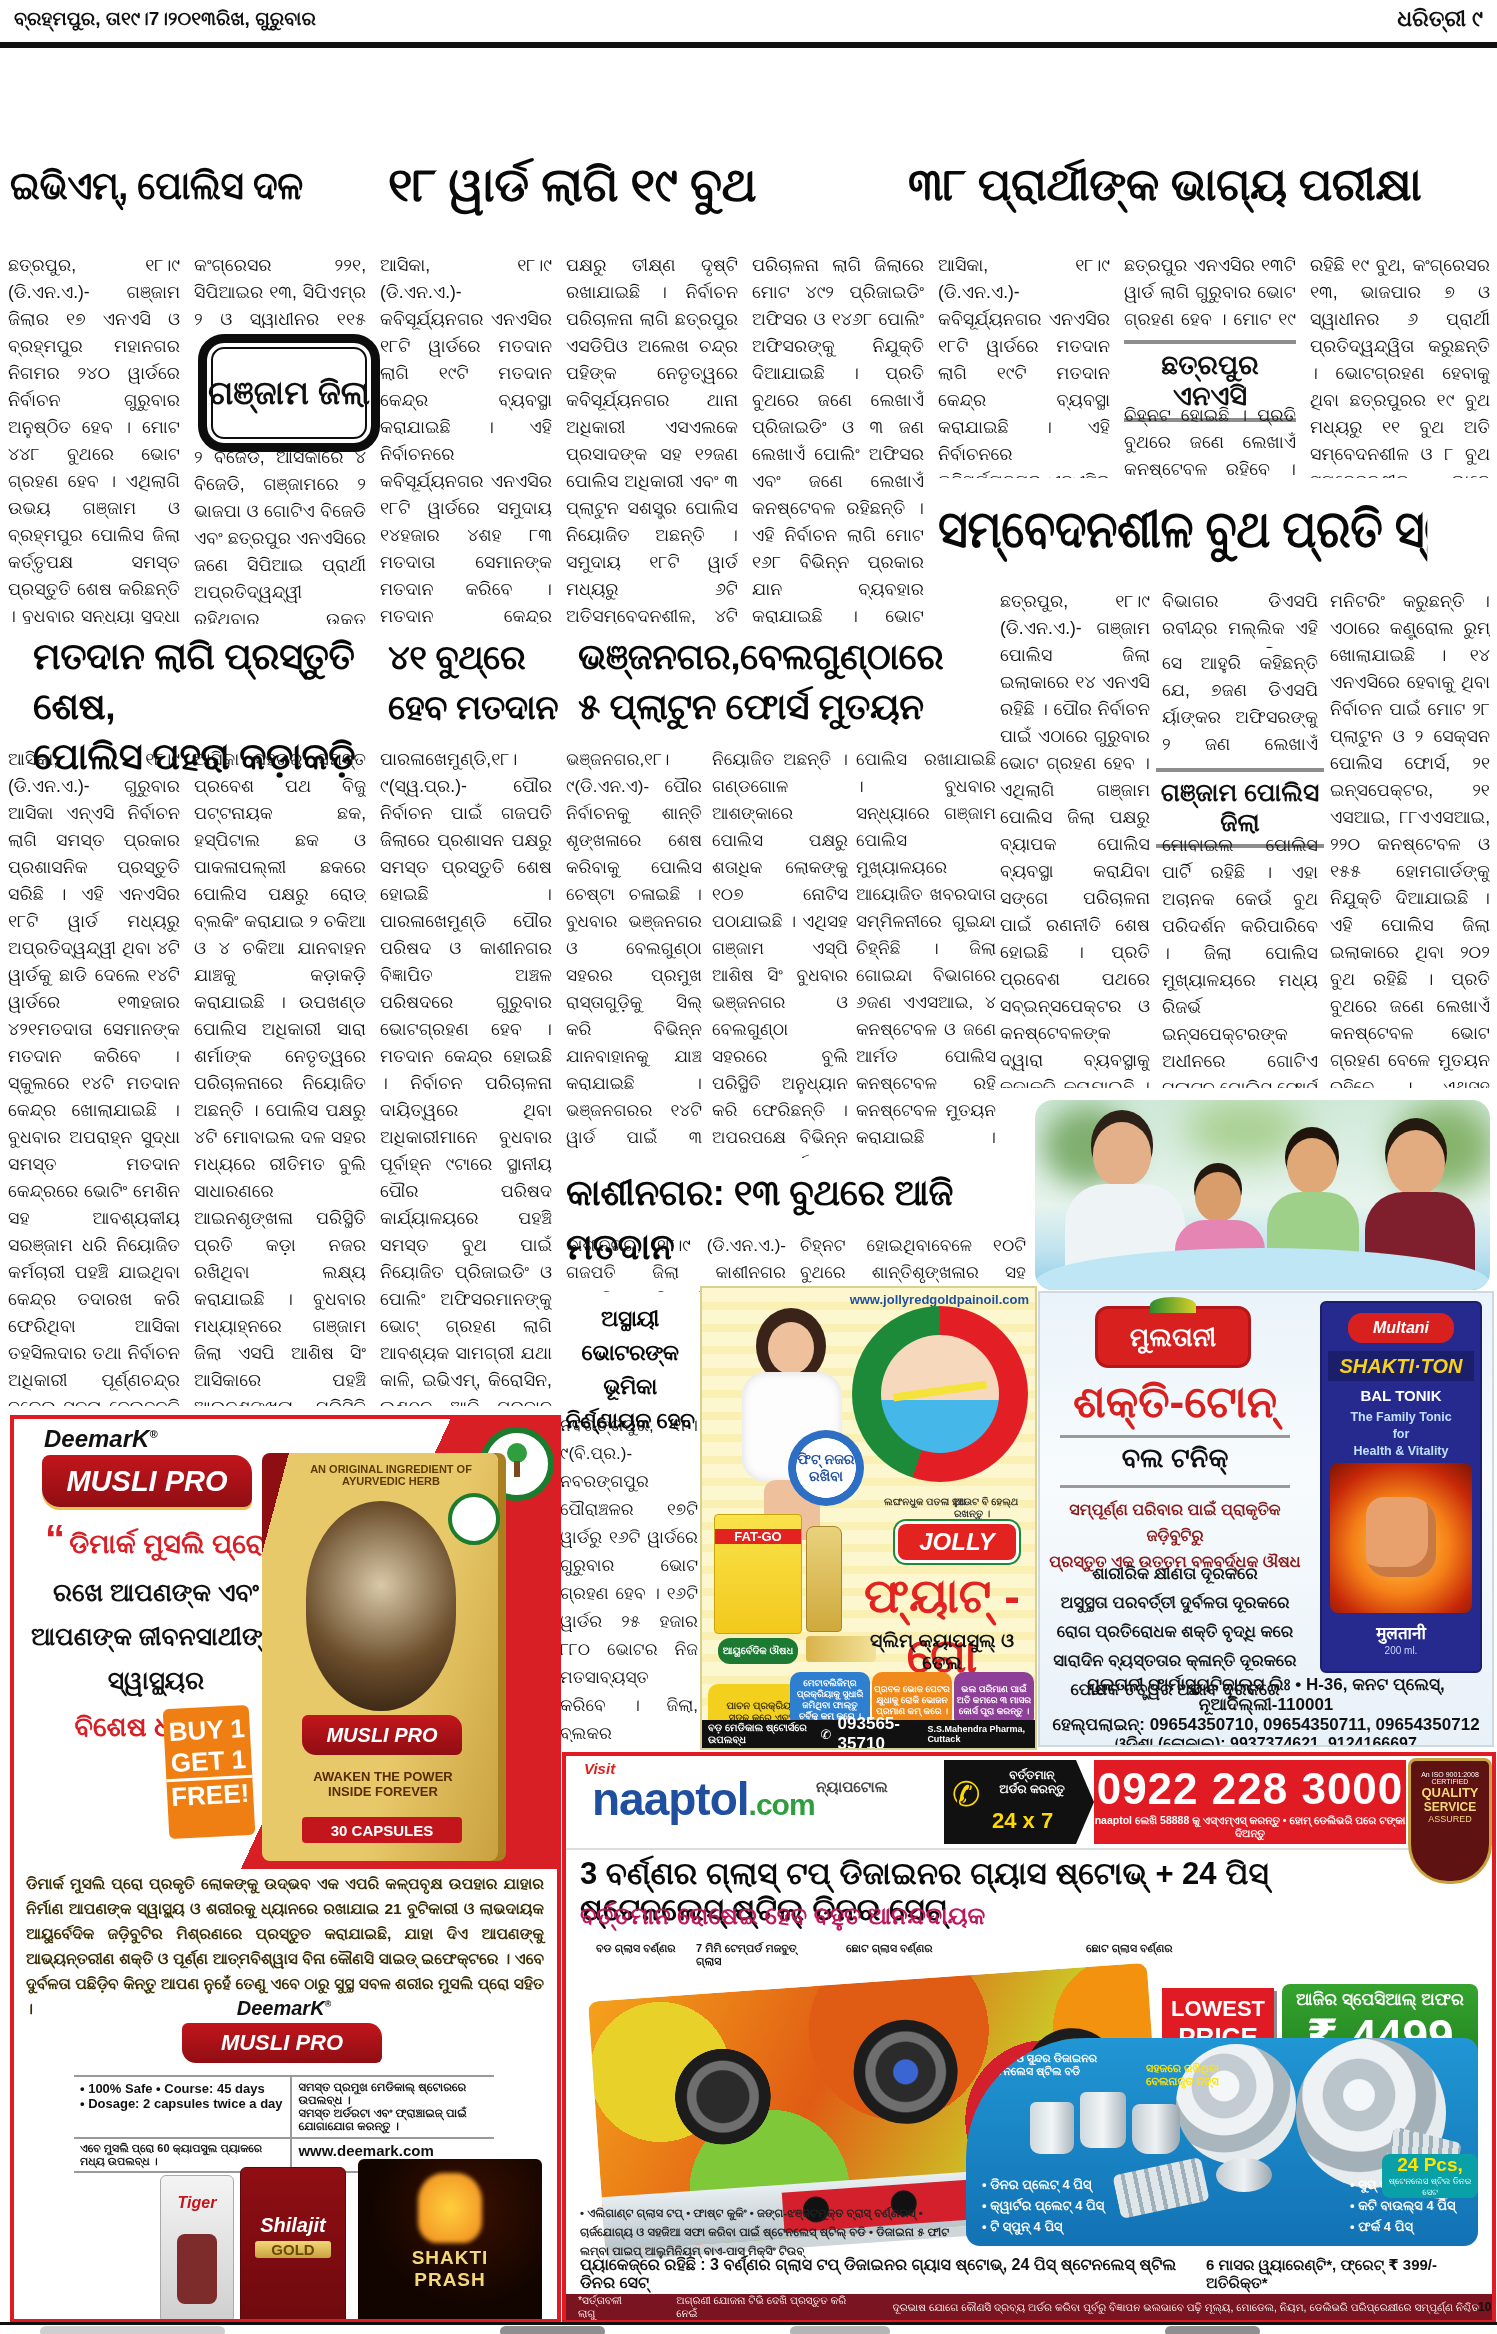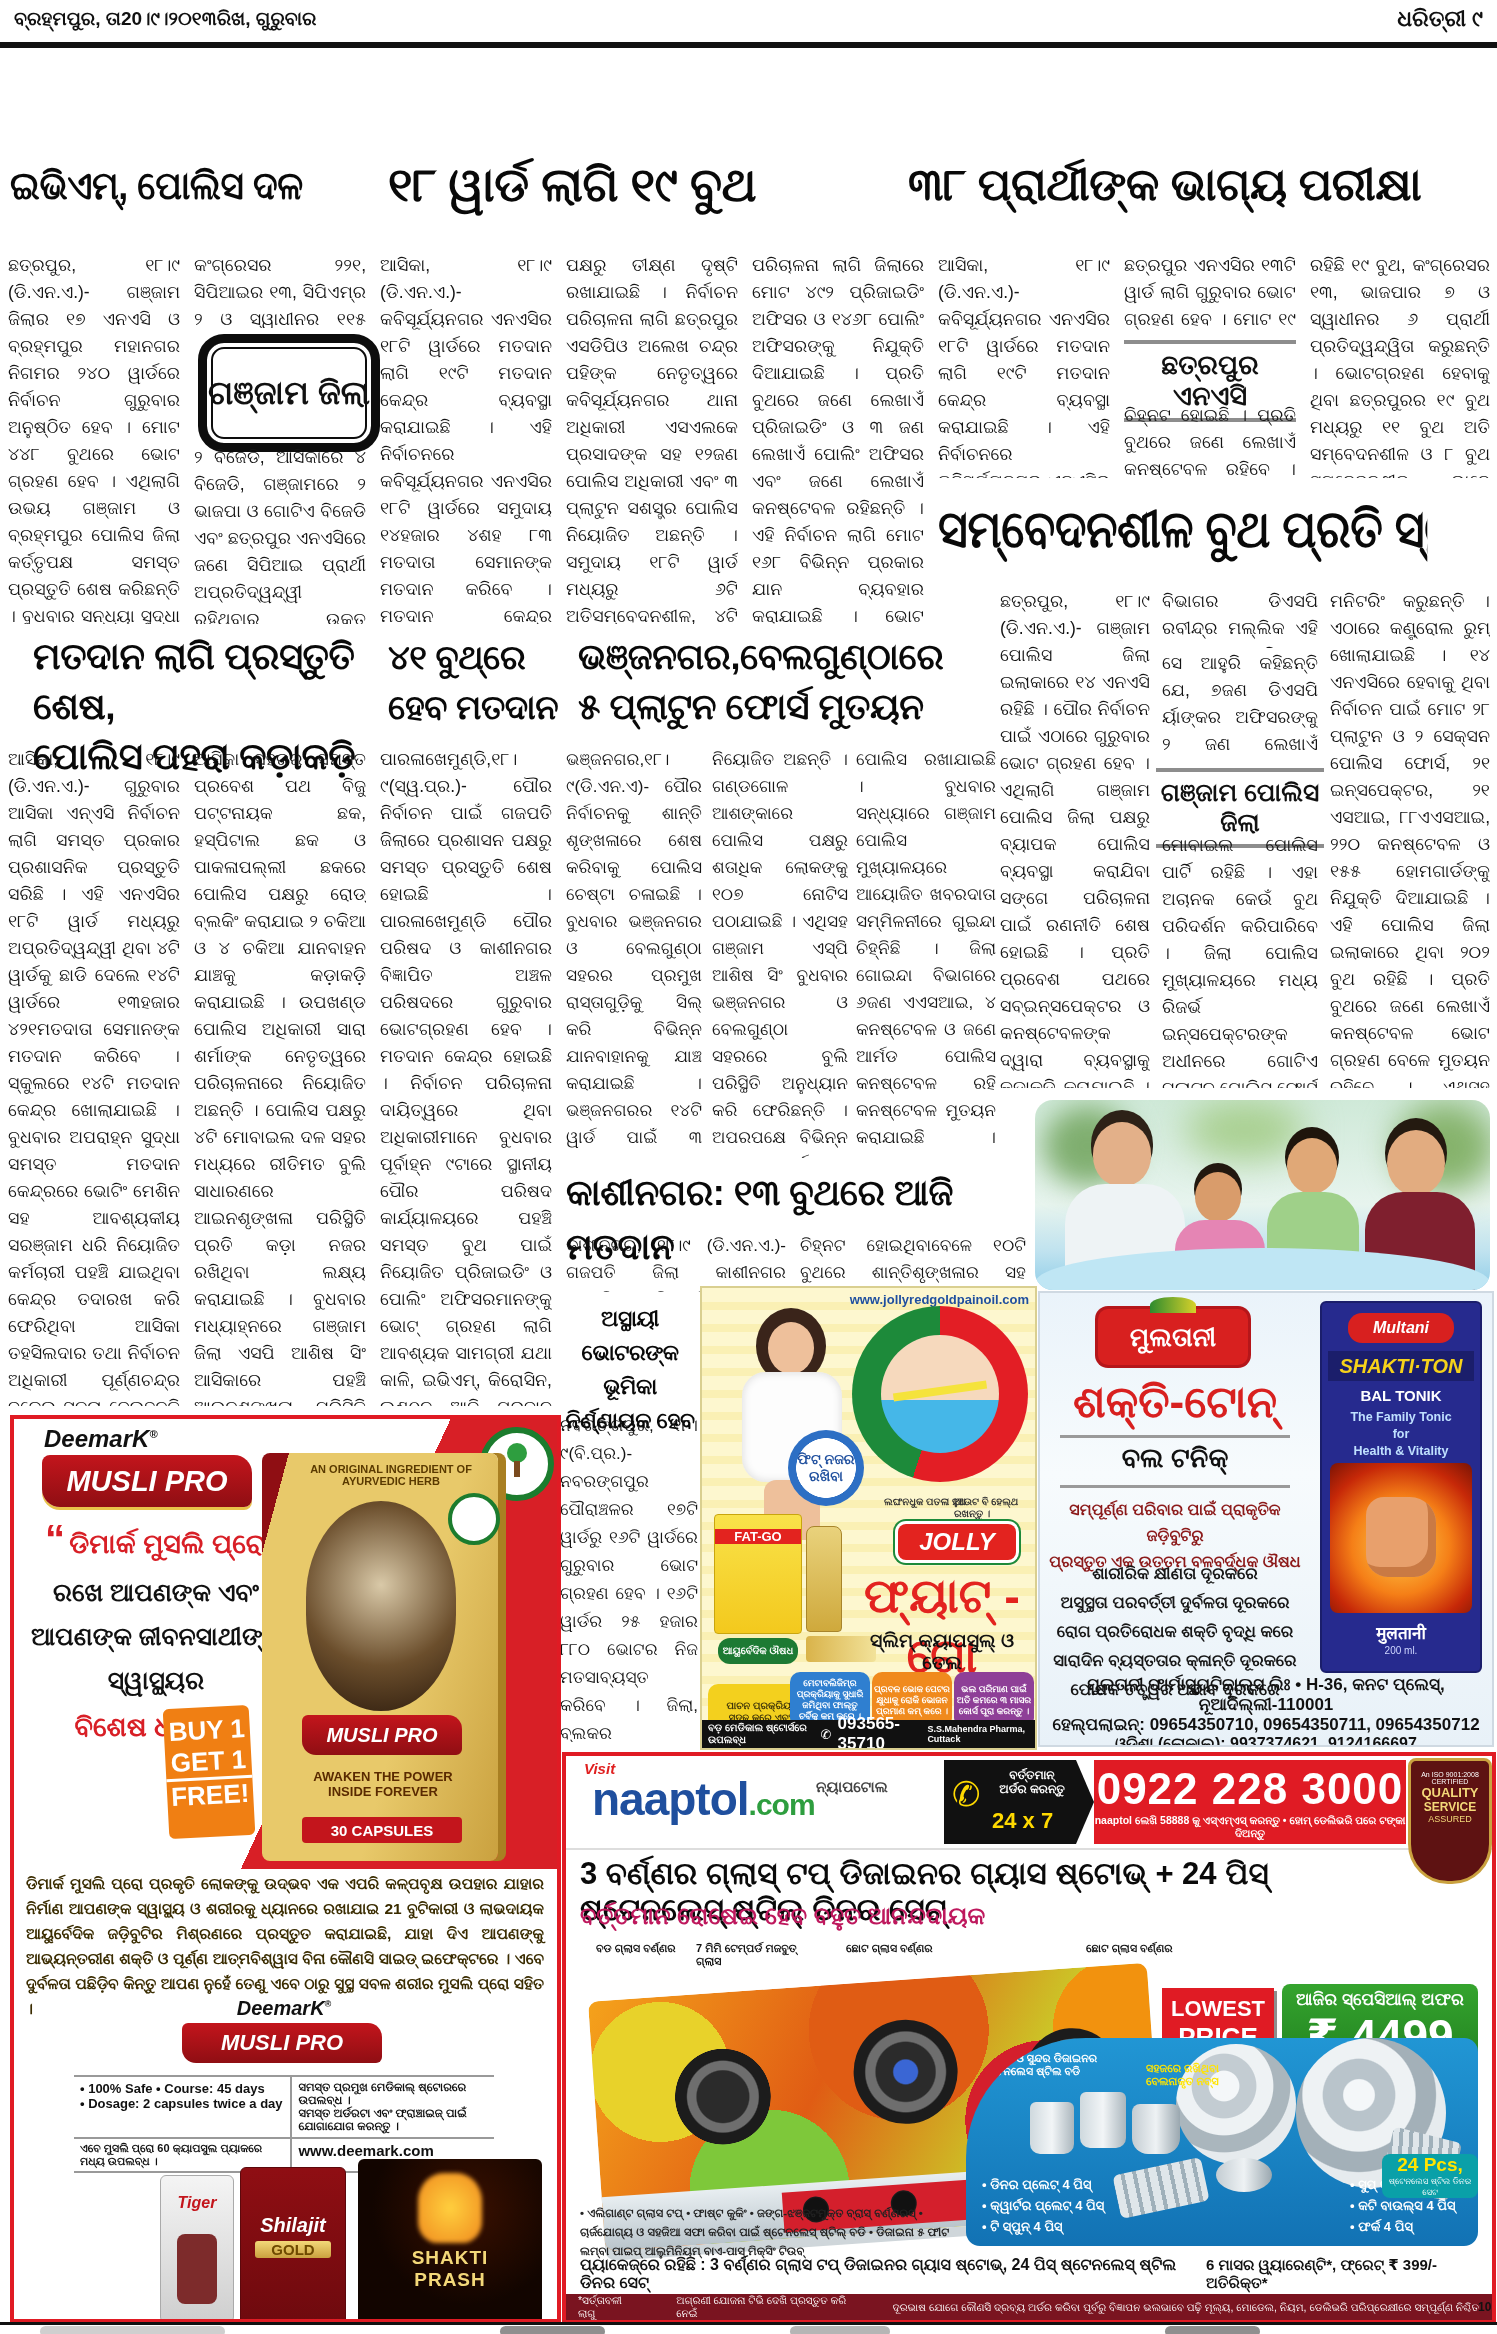--- a/index.html
+++ b/index.html
@@ -16,21 +16,21 @@
   .adbox{position:absolute;border:4px solid #e01b24;background:#fff;overflow:hidden;}
   .bar{position:absolute;height:11px;border-radius:6px;}
   .tinycenter{display:flex;align-items:center;justify-content:center;text-align:center;}
   .prodbox{position:absolute;border-radius:6px;overflow:hidden;}
 </style>
 </head>
 <body>
 
 <div class="page">
 
-  <div class="abs" style="left:14px;top:8px;font-size:19px;font-weight:700;">ବ୍ରହ୍ମପୁର, ତା20।୯।୨୦୧୩ରିଖ, ଗୁରୁବାର</div>
+  <div class="abs" style="left:14px;top:8px;font-size:19px;font-weight:700;">ବ୍ରହ୍ମପୁର, ତା୧୯।7।୨୦୧୩ରିଖ, ଗୁରୁବାର</div>
   <div class="abs" style="right:14px;top:6px;font-size:22px;font-weight:800;">ଧରିତ୍ରୀ ୯</div>
   <div class="rule" style="left:0;top:42px;width:1497px;height:6px;"></div>
 
   <div class="hl" style="left:10px;top:142px;width:362px;height:92px;font-size:39px;line-height:88px;transform:scaleX(.92);transform-origin:left;">ଇଭିଏମ୍, ପୋଲିସ ଦଳ ପହଞ୍ଚିଲେ</div>
   <div class="hl" style="left:388px;top:138px;width:512px;height:96px;font-size:47px;line-height:94px;">୧୮ ୱାର୍ଡ ଲାଗି ୧୯ ବୁଥ</div>
   <div class="hl" style="left:908px;top:138px;width:584px;height:96px;font-size:45px;line-height:94px;">୩୮ ପ୍ରାର୍ଥୀଙ୍କ ଭାଗ୍ୟ ପରୀକ୍ଷା ଆଜି</div>
 
   <div class="col" style="left:8px;top:252px;width:172px;height:372px;">ଛତ୍ରପୁର, ୧୮।୯ (ଡି.ଏନ.ଏ.)- ଗଞ୍ଜାମ ଜିଲାର ୧୭ ଏନଏସି ଓ ବ୍ରହ୍ମପୁର ମହାନଗର ନିଗମର ୨୪୦ ୱାର୍ଡରେ ନିର୍ବାଚନ ଗୁରୁବାର ଅନୁଷ୍ଠିତ ହେବ । ମୋଟ ୪୪୮ ବୁଥରେ ଭୋଟ ଗ୍ରହଣ ହେବ । ଏଥିଲାଗି ଉଭୟ ଗଞ୍ଜାମ ଓ ବ୍ରହ୍ମପୁର ପୋଲିସ ଜିଲା କର୍ତ୍ତୃପକ୍ଷ ସମସ୍ତ ପ୍ରସ୍ତୁତି ଶେଷ କରିଛନ୍ତି । ବୁଧବାର ସନ୍ଧ୍ୟା ସୁଦ୍ଧା ସମସ୍ତ ବୁଥରେ ପୋଲିଂ ପାର୍ଟି ଓ ଇଭିଏମ୍ ପହଞ୍ଚିଥିବା ସୂଚନା ଦିଆଯାଇଛି । ବିଏମସି ଓ ୧୭ ଏନଏସିରେ ମୋଟ ୬୯୭ ପ୍ରାର୍ଥୀ ନିର୍ବାଚନ ରଣାଙ୍ଗନରେ ଅଛନ୍ତି । ଜିଲାରେ ୨୮୦ ୱାର୍ଡ ମଧ୍ୟରୁ ୨୯ ୱାର୍ଡ ଅପ୍ରତିଦ୍ୱନ୍ଦ୍ୱୀ ରହିବା ଏବଂ କୋଦଳା ଏନଏସିର ଗୋଟିଏ ୱାର୍ଡରେ ପ୍ରାର୍ଥୀପତ୍ର ଦାଖଲ ହୋଇ ନଥିବାରୁ ବିଜେଡିର ୨୯୭,</div>
   <div class="col" style="left:194px;top:252px;width:172px;height:76px;">କଂଗ୍ରେସର ୨୨୧, ସିପିଆଇର ୧୩, ସିପିଏମ୍‌ର ୨ ଓ ସ୍ୱାଧୀନର ୧୧୫ ପ୍ରାର୍ଥୀ ନିର୍ବାଚନ ରଣାଙ୍ଗନରେ ରହିଛନ୍ତି । ପୂର୍ବରୁ ବିଜେଡିର ୨୬, ଭାଜପାର ୨ ଏବଂ ସିପିଆଇର ଜଣେ ପ୍ରାର୍ଥୀ ଅପ୍ରତିଦ୍ୱନ୍ଦ୍ୱୀ ରହିଛନ୍ତି ।</div>
   <div class="abs tinycenter" style="left:198px;top:334px;width:164px;height:100px;border:9px solid #0d0d0d;border-radius:26px;box-shadow:inset 0 0 0 4px #fff,inset 0 0 0 6px #0d0d0d;font-size:33px;font-weight:800;">ଗଞ୍ଜାମ ଜିଲା</div>

